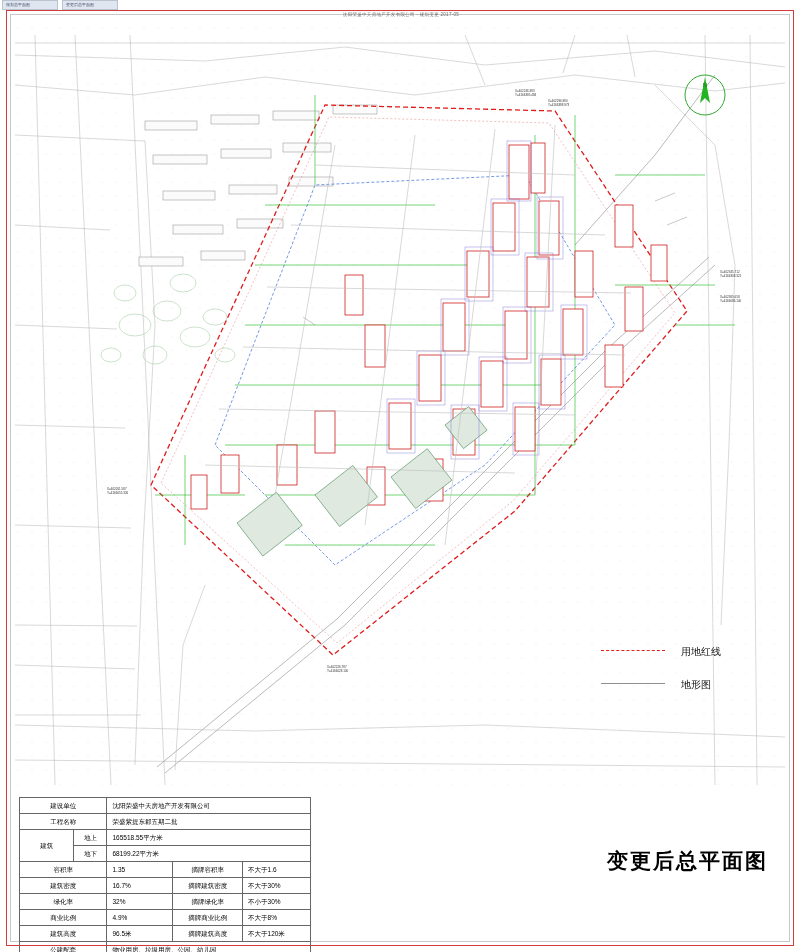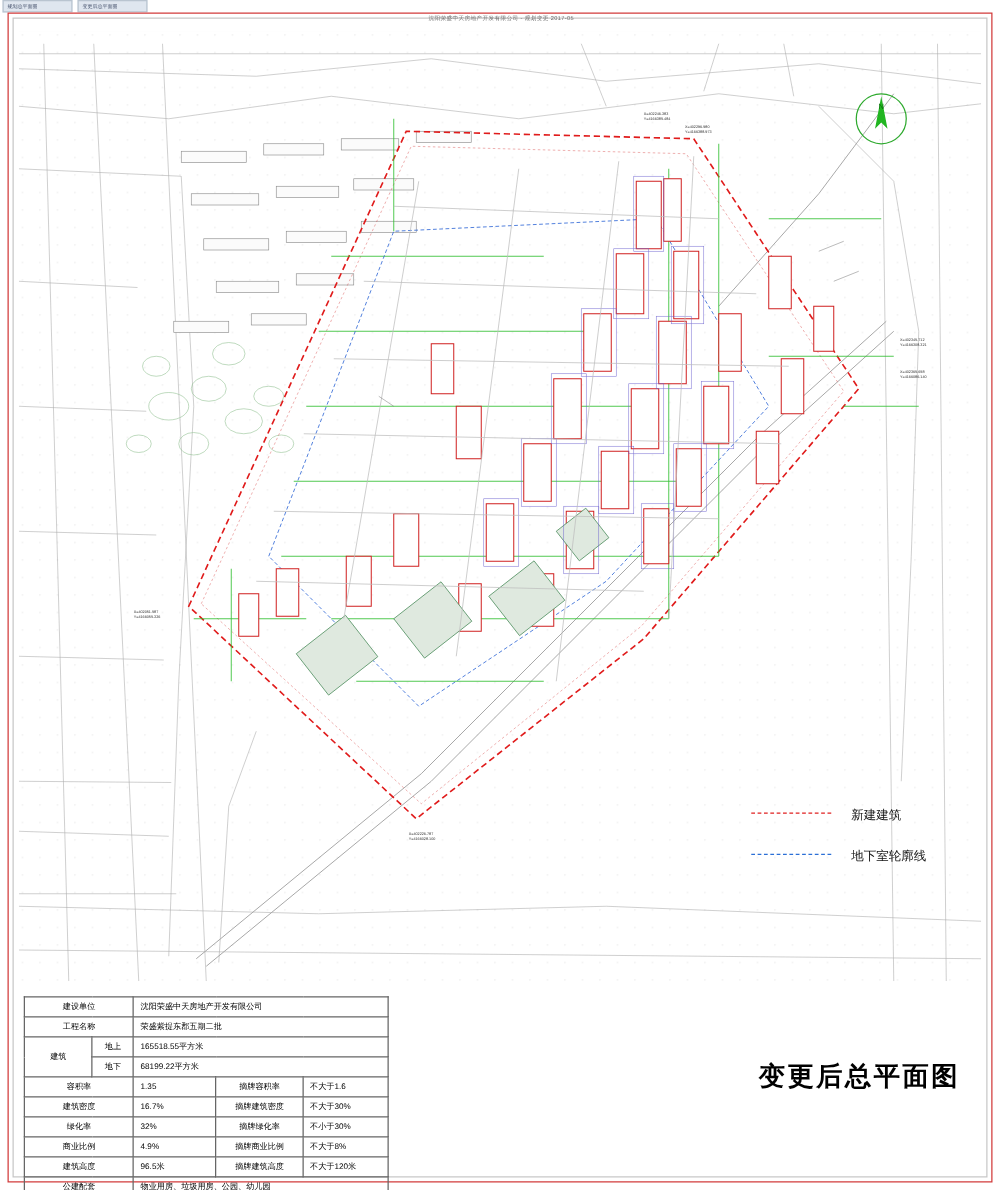--- a/index.html
+++ b/index.html
@@ -252,25 +252,25 @@
       <svg width="44" height="44" viewBox="0 0 44 44">
         <circle cx="22" cy="22" r="20" fill="none" stroke="#2faa2f" stroke-width="1"></circle>
         <polygon points="22,4 27,30 22,25 17,30" fill="#21b521"></polygon>
         <text x="22" y="14" font-size="6" text-anchor="middle" fill="#0a6e0a" font-family="Liberation Sans, sans-serif">N</text>
       </svg>
     </div>
 
     <div class="legend">
       <div class="legend-row">
         <div class="legend-key k-red-dash"></div>
-        <div class="legend-label">新建建筑</div>
+        <div class="legend-label">用地红线</div>
       </div>
       <div class="legend-row">
-        <div class="legend-key k-blue-dash"></div>
-        <div class="legend-label">地下室轮廓线</div>
+        <div class="legend-key k-gray"></div>
+        <div class="legend-label">地形图</div>
       </div>
     </div>
   </div>
 
   <table class="infotable">
     <tbody>
         <tr>
       <td class="lbl" colspan="2">建设单位</td>
       <td class="val" colspan="3">沈阳荣盛中天房地产开发有限公司</td>
     </tr>

